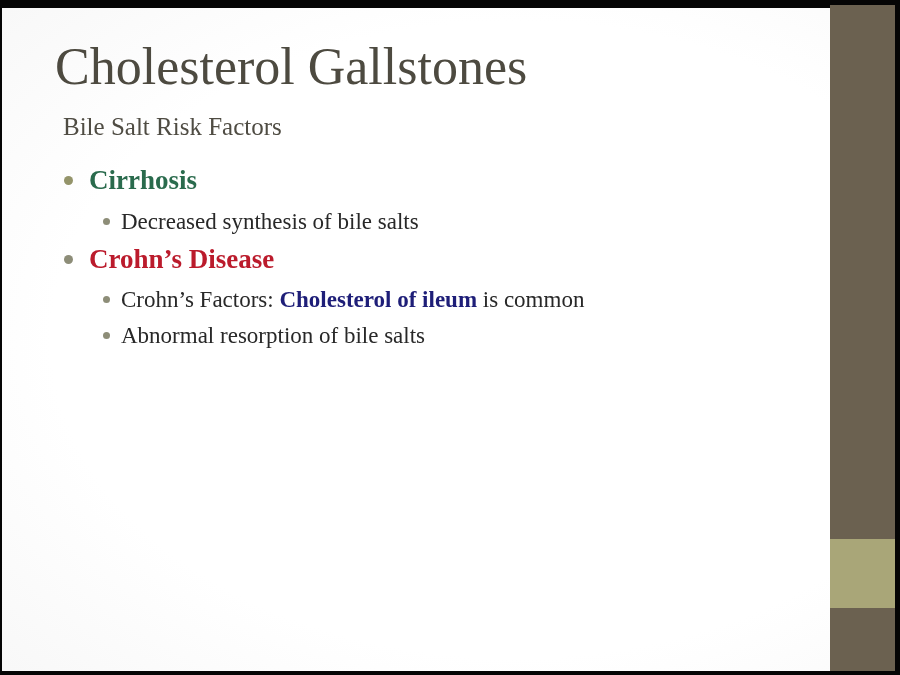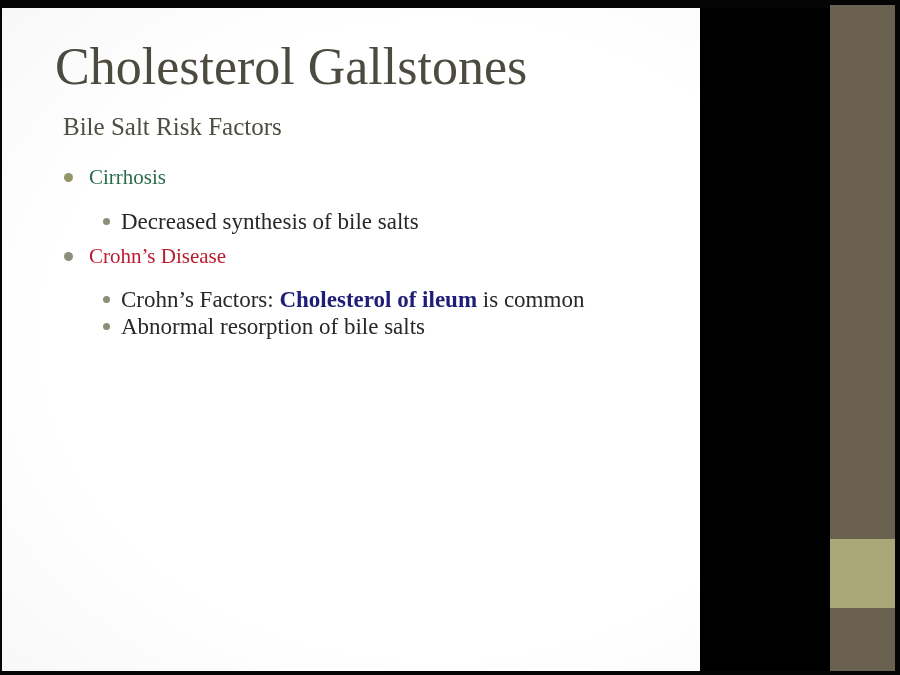--- a/index.html
+++ b/index.html
@@ -21,21 +21,21 @@
   .bar-top    { left: 0; top: 0; width: 900px; height: 8px; }
   .bar-bottom { left: 0; top: 671px; width: 900px; height: 4px; }
   .bar-left   { left: 0; top: 0; width: 2px; height: 675px; }
   .bar-right  { left: 895px; top: 0; width: 5px; height: 675px; }
 
   
   .slide {
     position: absolute;
     left: 2px;
     top: 8px;
-    width: 698px;
+    width: 828px;
     height: 663px;
     background: radial-gradient(ellipse 140% 120% at 62% 50%,
                 #ffffff 40%, #f4f4f4 72%, #e0e0e0 100%);
   }
 
   .slide-title {
     position: absolute;
     left: 53px;
     top: 30px;
     margin: 0;
@@ -61,31 +61,31 @@
     white-space: nowrap;
     line-height: 1.15;
   }
   .line .dot {
     display: inline-block;
     border-radius: 50%;
     vertical-align: middle;
     position: relative;
     top: -2px;
   }
-  .l1 { font-size: 21px; font-weight: 400; }
+  .l1 { font-size: 27px; font-weight: 700; }
   .l1 .dot { width: 9px; height: 9px; margin-right: 16px; }
   .l2 { font-size: 23px; font-weight: 400; }
   .l2 .dot { width: 7px; height: 7px; margin-right: 11px; }
   .seg-bold { font-weight: 700; }
 
   .line-cirrhosis    { left: 62px;  top: 157px; }
   .line-decreased    { left: 101px; top: 201px; }
   .line-crohns       { left: 62px;  top: 236px; }
   .line-inflammation { left: 101px; top: 279px; }
-  .line-abnormal     { left: 101px; top: 306px; }
+  .line-abnormal     { left: 101px; top: 315px; }
 
   
   .sidebar {
     position: absolute;
     left: 830px;
     top: 5px;
     width: 65px;
     height: 666px;
   }
   .sidebar-accent {

